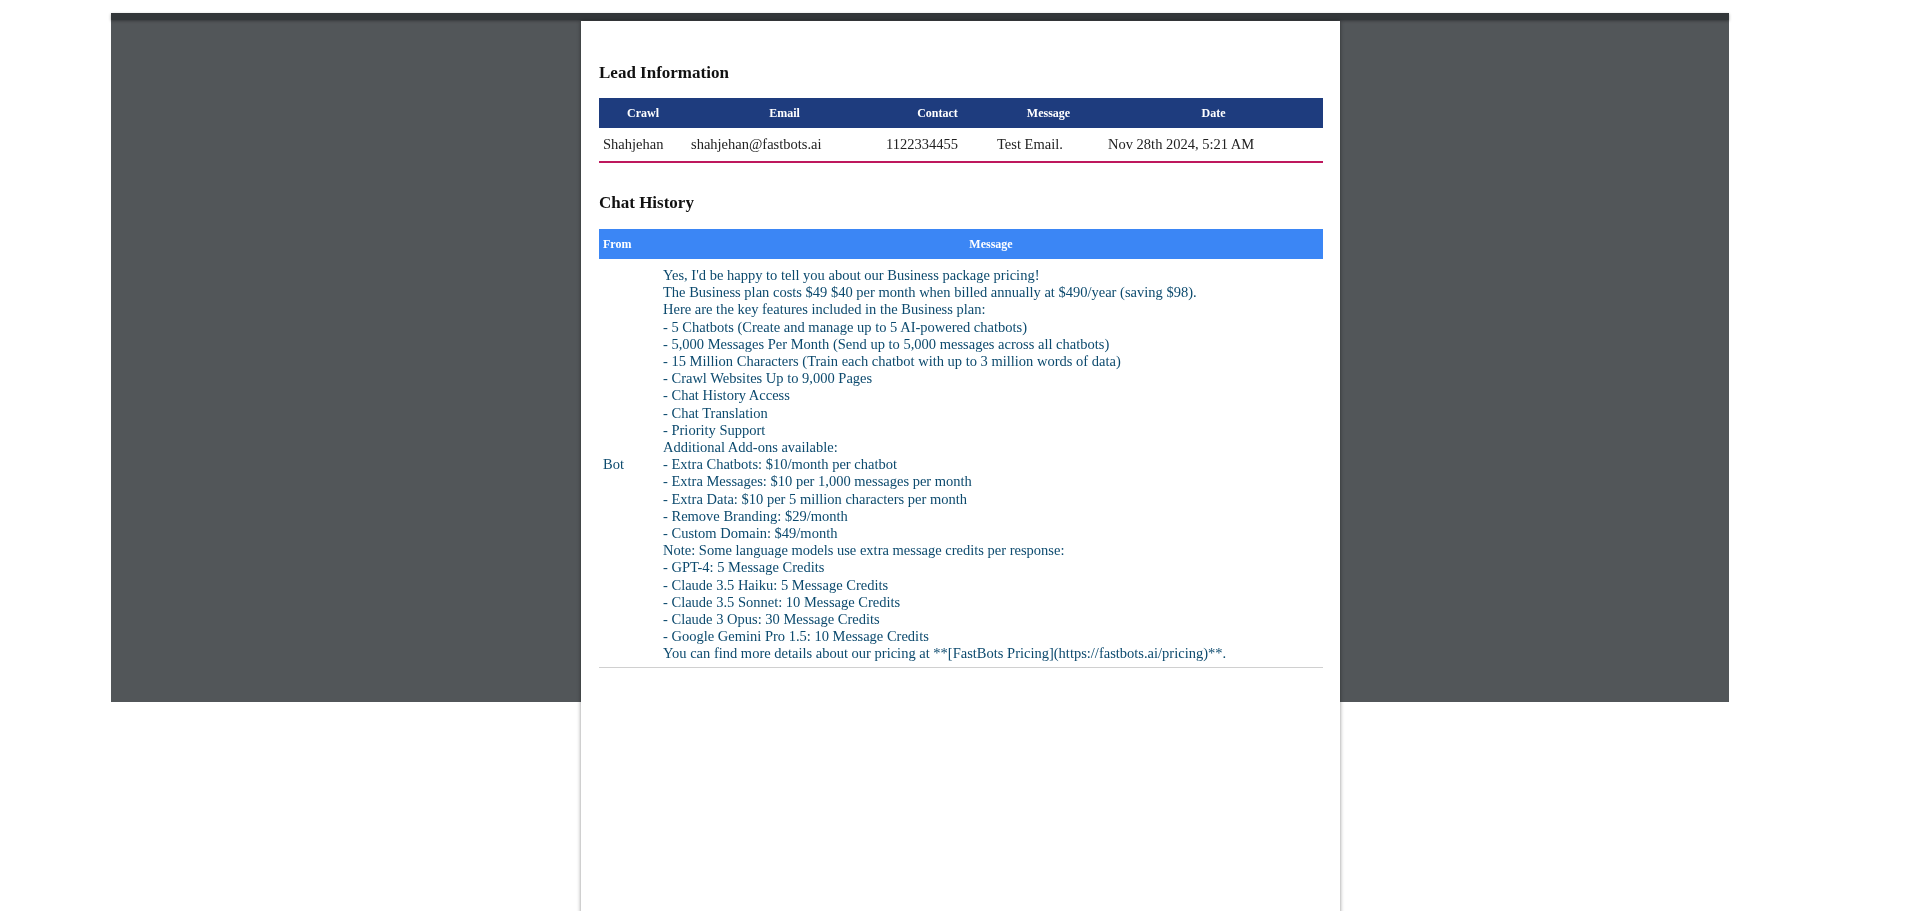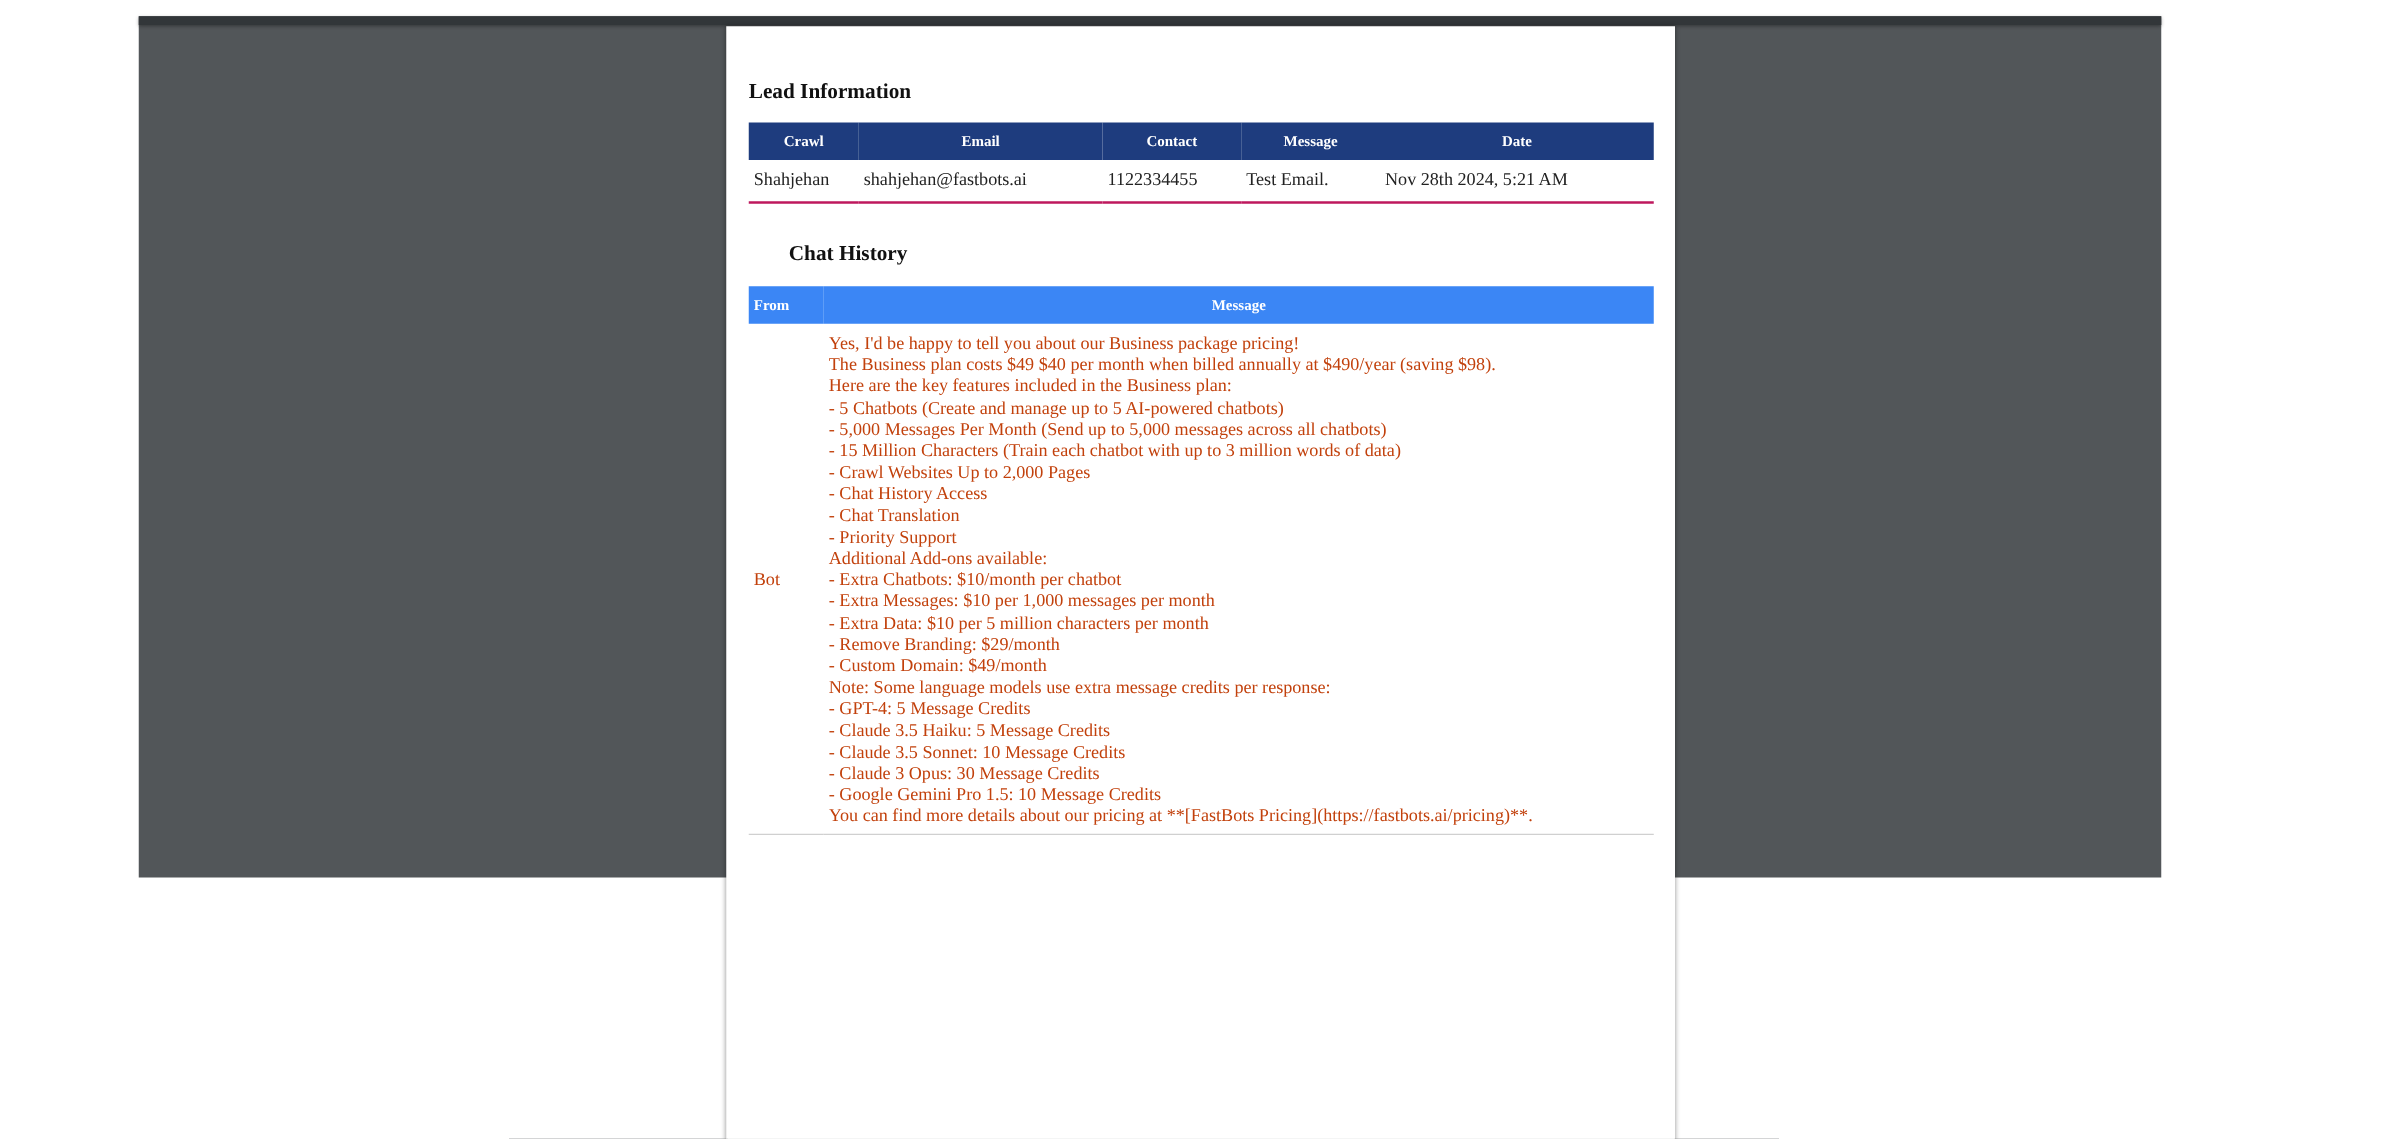--- a/index.html
+++ b/index.html
@@ -22,40 +22,40 @@
     position: absolute; left: 470px; top: 8px; width: 759px; height: 920px;
     background: #ffffff;
     box-shadow: 0 0 4px rgba(0,0,0,0.45);
   }
   .content { position: absolute; left: 18px; top: 0; width: 724px; }
   h2 {
     margin: 0; font-size: 17px; font-weight: bold; color: #111;
     font-family: "Liberation Serif", serif;
   }
   .h-lead { position: absolute; top: 42px; left: 0; }
-  .h-chat { position: absolute; top: 172px; left: 0; margin-left: 32px; }
+  .h-chat { position: absolute; top: 172px; left: 0; }
   table { border-collapse: collapse; width: 724px; font-family: "Liberation Serif", serif; }
   .lead-table { position: absolute; top: 77px; left: 0; }
   .lead-table th {
     background: #1e3c7e; color: #fff; font-size: 12px; font-weight: bold;
     height: 30px; padding: 0 4px; text-align: center;
   }
   .lead-table td {
     font-size: 14.5px; color: #222; height: 33px; padding: 0 4px;
     border-bottom: 2px solid #be185d; text-align: left;
   }
   .chat-table { position: absolute; top: 208px; left: 0; }
   .chat-table th {
     background: #3b86f5; color: #fff; font-size: 12px; font-weight: bold;
     height: 30px; padding: 0 4px;
   }
   .chat-table th.from { text-align: left; width: 52px; }
   .chat-table th.msg { text-align: center; }
   .chat-table td {
-    font-size: 14.5px; color: #c2410c; padding: 8px 4px 4px 4px;
+    font-size: 14.5px; color: #0c4a6e; padding: 8px 4px 4px 4px;
     border-bottom: 1px solid #d0d0d0; vertical-align: middle;
   }
   .chat-table td.from-cell { width: 52px; }
   .msg-line { line-height: 17.2px; white-space: nowrap; }
   .user-row td { padding-top: 8px; padding-bottom: 8px; }
 </style>
 </head>
 <body>
 
 <div class="viewer">
@@ -98,21 +98,21 @@
         <tbody>
           <tr>
             <td class="from-cell">Bot</td>
             <td>
               <div class="msg-line">Yes, I'd be happy to tell you about our Business package pricing!</div>
               <div class="msg-line">The Business plan costs $49 $40 per month when billed annually at $490/year (saving $98).</div>
               <div class="msg-line">Here are the key features included in the Business plan:</div>
               <div class="msg-line">- 5 Chatbots (Create and manage up to 5 AI-powered chatbots)</div>
               <div class="msg-line">- 5,000 Messages Per Month (Send up to 5,000 messages across all chatbots)</div>
               <div class="msg-line">- 15 Million Characters (Train each chatbot with up to 3 million words of data)</div>
-              <div class="msg-line">- Crawl Websites Up to 2,000 Pages</div>
+              <div class="msg-line">- Crawl Websites Up to 9,000 Pages</div>
               <div class="msg-line">- Chat History Access</div>
               <div class="msg-line">- Chat Translation</div>
               <div class="msg-line">- Priority Support</div>
               <div class="msg-line">Additional Add-ons available:</div>
               <div class="msg-line">- Extra Chatbots: $10/month per chatbot</div>
               <div class="msg-line">- Extra Messages: $10 per 1,000 messages per month</div>
               <div class="msg-line">- Extra Data: $10 per 5 million characters per month</div>
               <div class="msg-line">- Remove Branding: $29/month</div>
               <div class="msg-line">- Custom Domain: $49/month</div>
               <div class="msg-line">Note: Some language models use extra message credits per response:</div>

